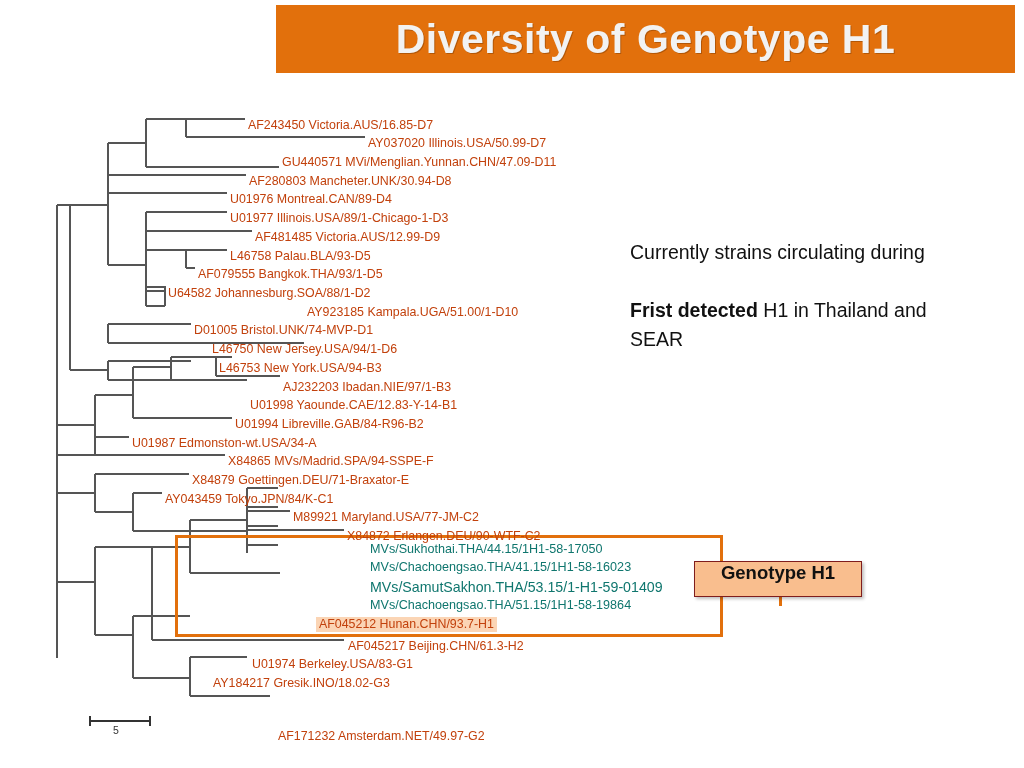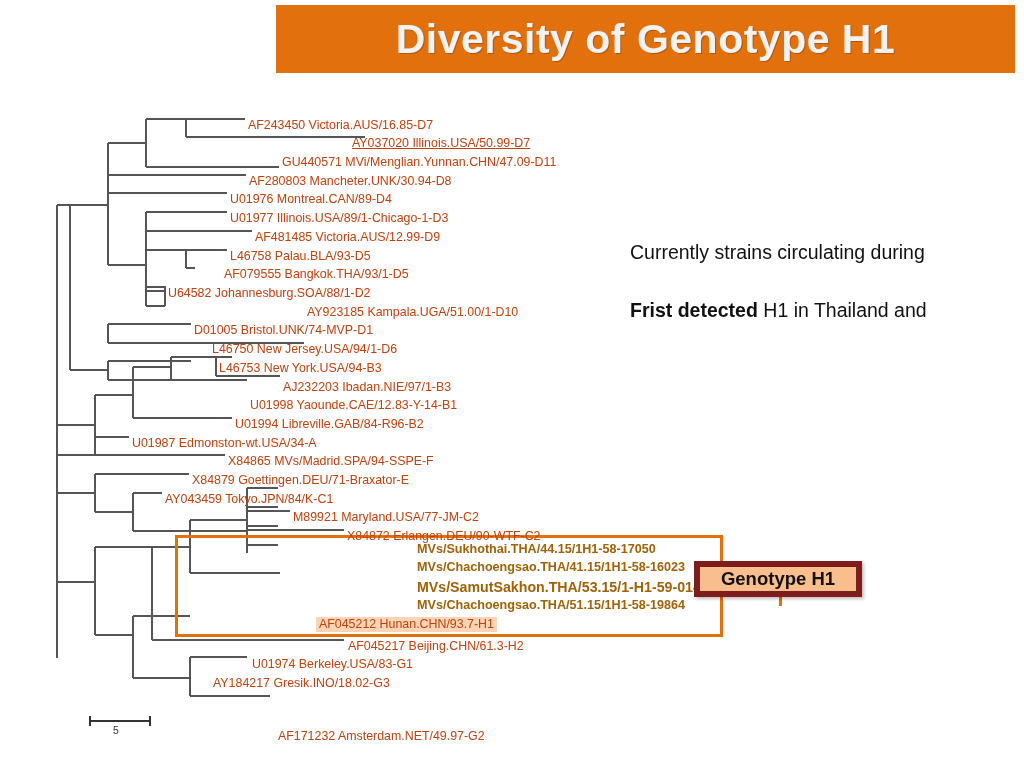--- a/index.html
+++ b/index.html
@@ -37,36 +37,36 @@
   
   #tree{position:absolute;left:0;top:95px;}
 
   
   .lab{
     position:absolute;
     font-size:12.4px;color:#c2410c;white-space:nowrap;
     font-family:"Liberation Sans", sans-serif;
     line-height:1;
   }
-  .lab.green{color:#a16207;font-weight:bold;font-size:12.6px;margin-left:47px;}
+  .lab.green{color:#0f766e;font-weight:normal;font-size:12.6px;}
   .lab.green.big{font-size:14.2px;}
   .lab.hl{background:#fbd5b5;padding:1px 3px 2px 3px;}
 
   
   .hlbox{
     position:absolute;left:175px;top:535px;width:548px;height:102px;
     border:3px solid #e2700c;box-sizing:border-box;
     background:transparent;
   }
 
   
   .badge{
     position:absolute;left:694px;top:561px;width:168px;height:36px;
-    background:#f9be8e;border:6px solid #7f1d1d;
-    display:flex;align-items:center;justify-content:center;
+    background:#f9be8e;border:1px solid #7f1d1d;
+    display:flex;align-items:flex-start;justify-content:center;
     box-shadow:2px 2px 3px rgba(0,0,0,.25);
     box-sizing:border-box;
   }
   .badge span{
     font-size:18.5px;font-weight:bold;color:#111;
     font-family:"Liberation Sans", sans-serif;white-space:nowrap;
   }
   .badge-tail{
     position:absolute;left:779px;top:597px;width:3px;height:9px;
     background:#e2700c;
@@ -194,28 +194,28 @@
 
     <g fill="none" stroke="#555555" stroke-width="1.4" shape-rendering="crispEdges">
       <path d="M278 393 L278 393"></path>
     </g>
   </svg>
 
   <div class="hlbox"></div>
 
   <div id="labels">
       <div class="lab" style="left: 248px; top: 119px;">AF243450 Victoria.AUS/16.85-D7</div>
-      <div class="lab" style="left: 352px; top: 137px; text-decoration: underline;">AY037020 Illinois.USA/50.99-D7</div>
+      <div class="lab" style="left: 368px; top: 137px;">AY037020 Illinois.USA/50.99-D7</div>
       <div class="lab" style="left: 282px; top: 156px;">GU440571 MVi/Menglian.Yunnan.CHN/47.09-D11</div>
       <div class="lab" style="left: 249px; top: 175px;">AF280803 Mancheter.UNK/30.94-D8</div>
       <div class="lab" style="left: 230px; top: 193px;">U01976 Montreal.CAN/89-D4</div>
       <div class="lab" style="left: 230px; top: 212px;">U01977 Illinois.USA/89/1-Chicago-1-D3</div>
       <div class="lab" style="left: 255px; top: 231px;">AF481485 Victoria.AUS/12.99-D9</div>
       <div class="lab" style="left: 230px; top: 250px;">L46758 Palau.BLA/93-D5</div>
-      <div class="lab" style="left: 198px; top: 268px; margin-left: 26px;">AF079555 Bangkok.THA/93/1-D5</div>
+      <div class="lab" style="left: 198px; top: 268px;">AF079555 Bangkok.THA/93/1-D5</div>
       <div class="lab" style="left: 168px; top: 287px;">U64582 Johannesburg.SOA/88/1-D2</div>
       <div class="lab" style="left: 307px; top: 306px;">AY923185 Kampala.UGA/51.00/1-D10</div>
       <div class="lab" style="left: 194px; top: 324px;">D01005 Bristol.UNK/74-MVP-D1</div>
       <div class="lab" style="left: 212px; top: 343px;">L46750 New Jersey.USA/94/1-D6</div>
       <div class="lab" style="left: 219px; top: 362px;">L46753 New York.USA/94-B3</div>
       <div class="lab" style="left: 283px; top: 381px;">AJ232203 Ibadan.NIE/97/1-B3</div>
       <div class="lab" style="left: 250px; top: 399px;">U01998 Yaounde.CAE/12.83-Y-14-B1</div>
       <div class="lab" style="left: 235px; top: 418px;">U01994 Libreville.GAB/84-R96-B2</div>
       <div class="lab" style="left: 132px; top: 437px;">U01987 Edmonston-wt.USA/34-A</div>
       <div class="lab" style="left: 228px; top: 455px;">X84865 MVs/Madrid.SPA/94-SSPE-F</div>
@@ -236,20 +236,21 @@
 
   <div class="badge-tail"></div>
   <div class="badge">
     <span>Genotype H1</span>
   </div>
 
   <div class="sidenote">
     <p>Currently strains circulating during</p>
     <div class="gap"></div>
     <p><b>Frist detected</b><span> H1 in Thailand and</span></p>
+    <p>SEAR</p>
   </div>
 
   <svg class="scale" width="70" height="14">
     <g stroke="#333333" stroke-width="1.2" shape-rendering="crispEdges">
       <line x1="2" y1="7" x2="62" y2="7"></line>
       <line x1="2" y1="2" x2="2" y2="12"></line>
       <line x1="62" y1="2" x2="62" y2="12"></line>
     </g>
   </svg>
   <div class="scale-num">5</div>

